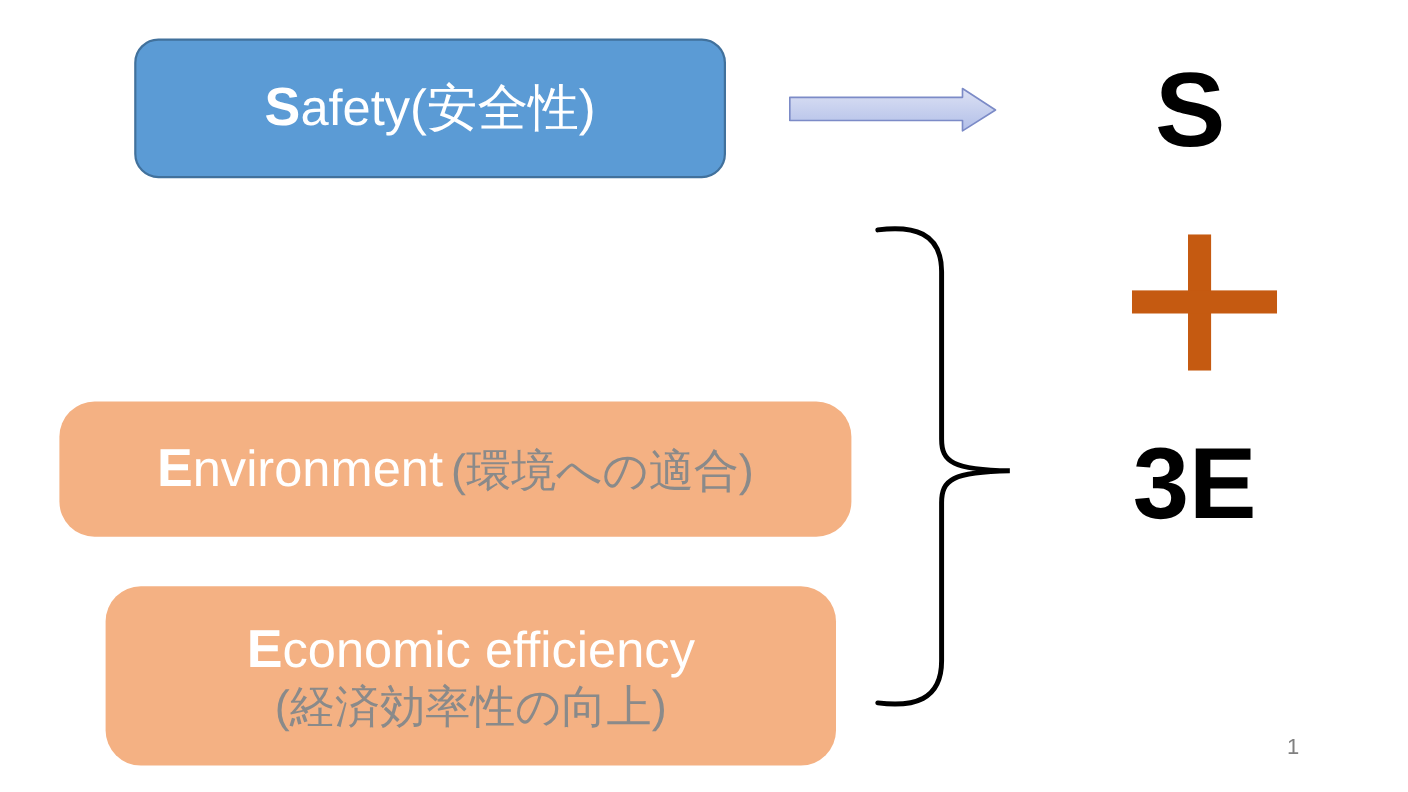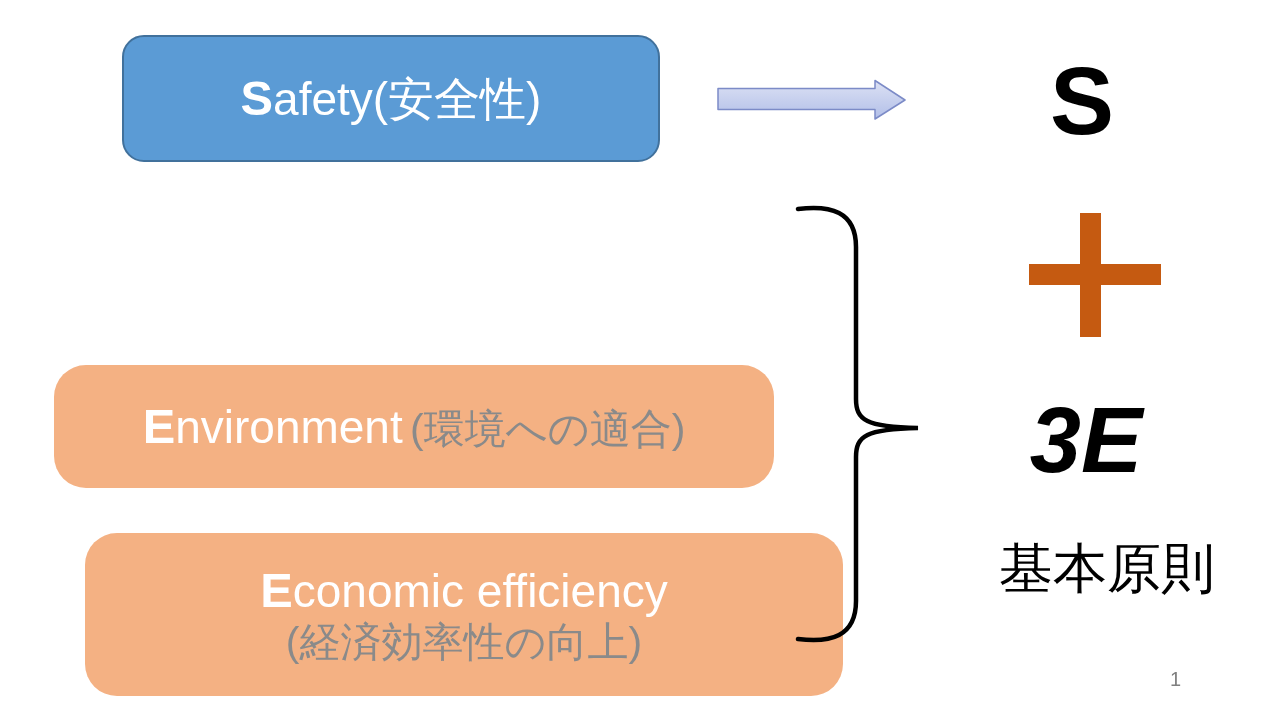--- a/index.html
+++ b/index.html
@@ -34,21 +34,21 @@
     border-radius: 22px;
     color: #ffffff;
     font-size: 46px;
   }
   .box-orange {
     background: #F4B183;
     border-radius: 32px;
   }
   .box-energy   { left: 74px;  top: 193px; width: 719px; height: 170px; }
   .box-environ  { left: 54px;  top: 365px; width: 720px; height: 123px; }
-  .box-economic { left: 85px;  top: 533px; width: 758px; height: 163px; }
+  .box-economic { left: 96px;  top: 533px; width: 664px; height: 163px; }
 
   .en-line {
     color: #ffffff;
     font-size: 46px;
     line-height: 1.15;
     white-space: nowrap;
   }
   .jp-line {
     color: #8A8A8A;
     font-size: 41px;
@@ -68,21 +68,20 @@
     line-height: 1;
   }
   .big-3e {
     left: 1086px; top: 440px;
     transform: translate(-50%, -50%);
     font-size: 92px;
     font-weight: bold;
     color: #000000;
     line-height: 1;
     white-space: nowrap;
-    font-style: italic;
   }
   .principle {
     left: 1107px; top: 568px;
     transform: translate(-50%, -50%);
     font-size: 54px;
     color: #000000;
     line-height: 1;
     white-space: nowrap;
   }
   .page-number {
@@ -134,17 +133,16 @@
              C 38 5, 64 11, 64 47
              L 64 199
              C 64 220, 74 227, 126 228
              C 74 229, 64 236, 64 257
              L 64 401
              C 64 437, 38 443, 6 439" fill="none" stroke="#000000" stroke-width="4.5" stroke-linecap="round"></path>
   </svg>
 
   <div class="abs big-3e">3E</div>
 
-  <div class="abs principle">基本原則</div>
 
   <div class="abs page-number">1</div>
 
 </div>
 
 </body></html>

